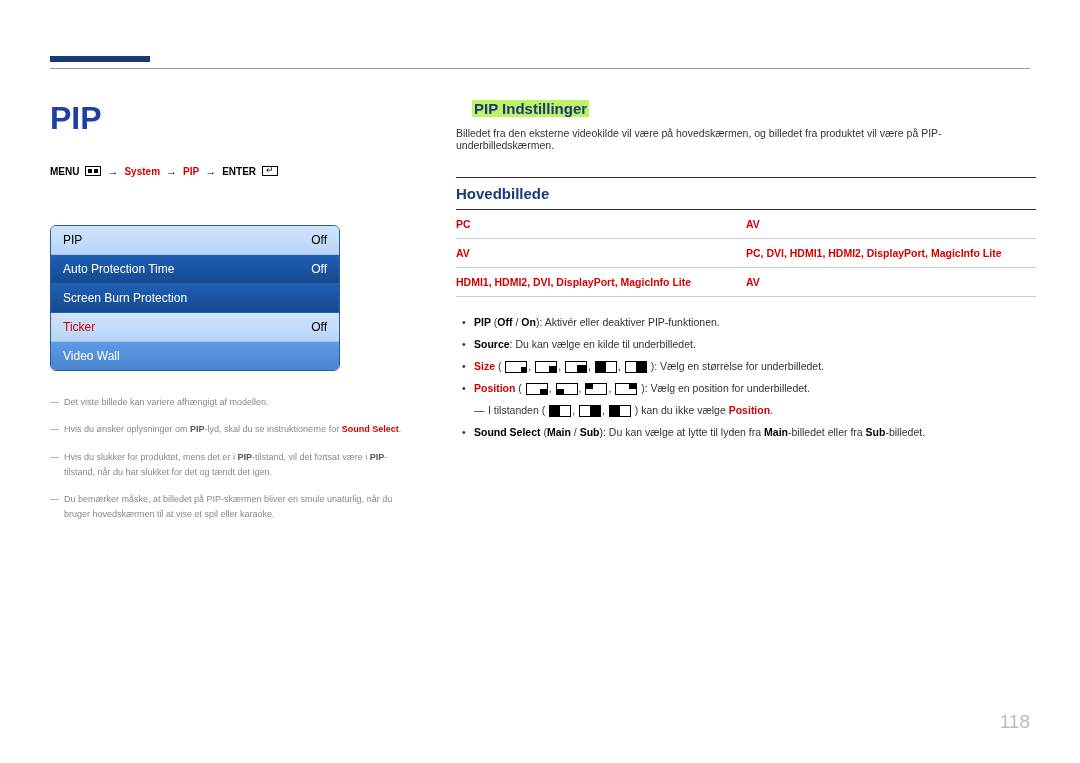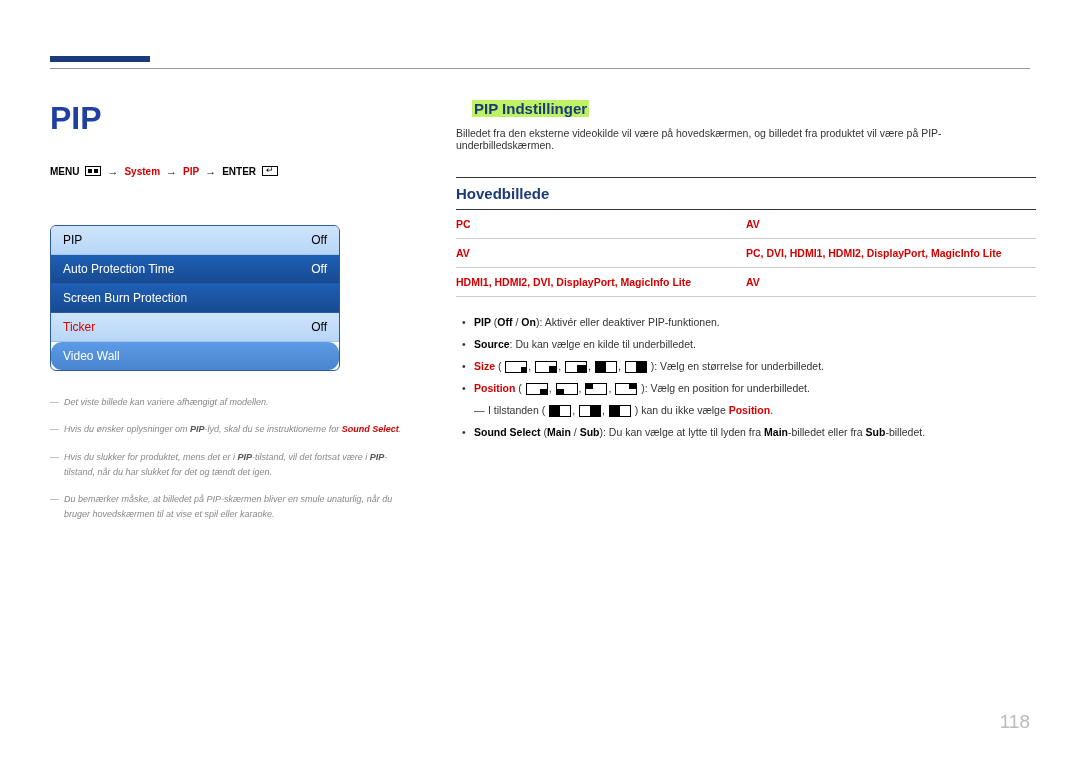--- a/index.html
+++ b/index.html
@@ -90,42 +90,41 @@
     width: 290px;
   }
   .menu-row {
     display: flex;
     justify-content: space-between;
     align-items: center;
     padding: 7px 12px;
     font-size: 12px;
     border-bottom: 1px solid rgba(44,90,160,0.25);
   }
-  .menu-row:last-child { border-bottom: none; border-radius: 11px; }
+  .menu-row:last-child { border-bottom: none; }
   .menu-row.dark {
     background: linear-gradient(#1e5fb5, #174a90);
     color: #fff;
   }
   .menu-row.light {
     background: linear-gradient(#cfe4fb, #b8d6f7);
     color: #000;
   }
   .menu-row.mid {
     background: linear-gradient(#5d9be6, #4a85cf);
     color: #fff;
   }
   .menu-row .val { color: inherit; font-size: 12px; }
   .menu-row.light .label { color: #d40000; }
   .menu-row.dark .val, .menu-row.dark .label { color: #fff; }
   .dash-notes {
     margin-top: 24px;
     font-size: 9px;
     color: #888;
     line-height: 1.7;
-    font-style: italic;
   }
   .dash-notes p {
     position: relative;
     padding-left: 14px;
     margin-bottom: 12px;
   }
   .dash-notes p::before {
     content: "―";
     position: absolute;
     left: 0;

